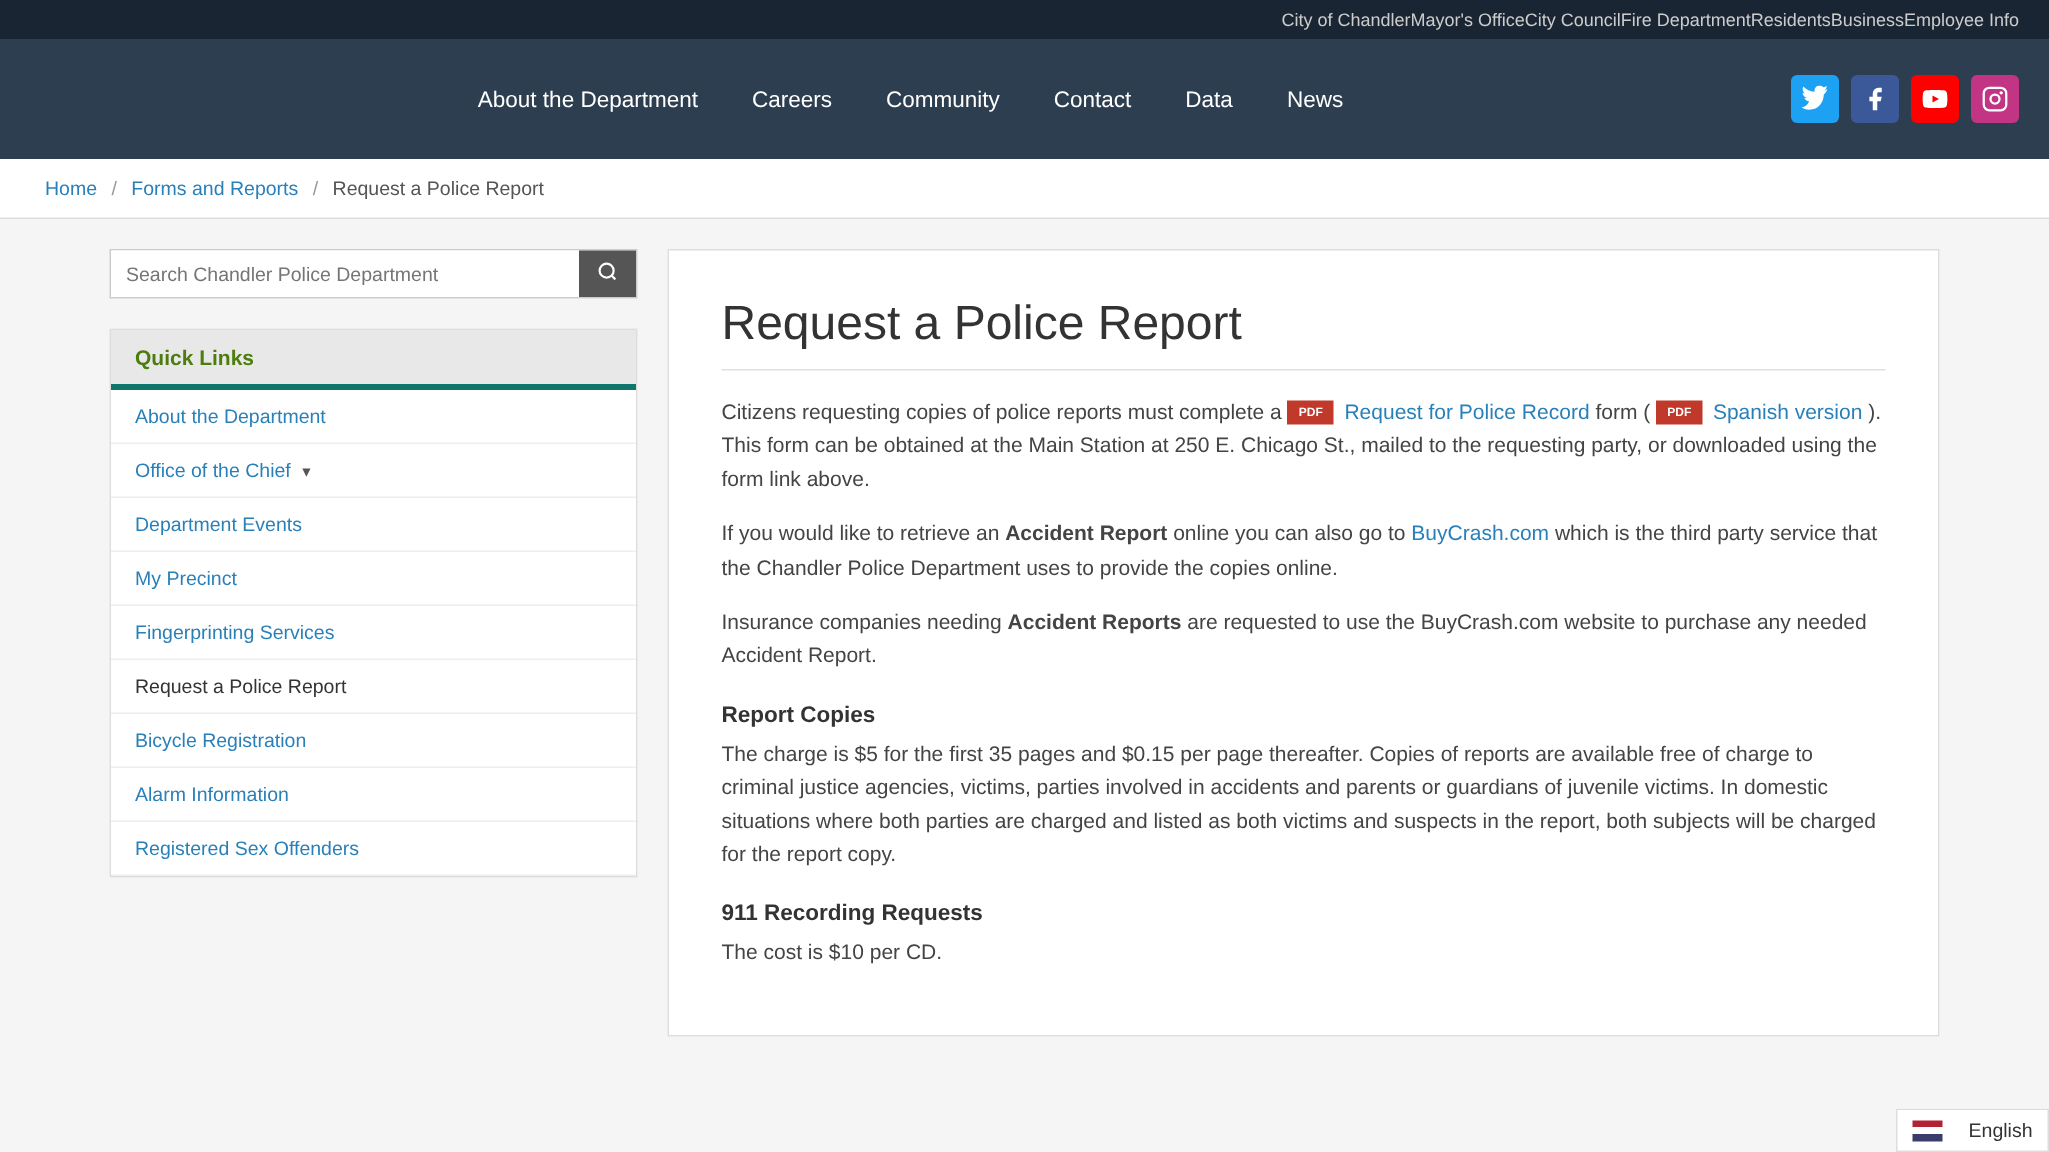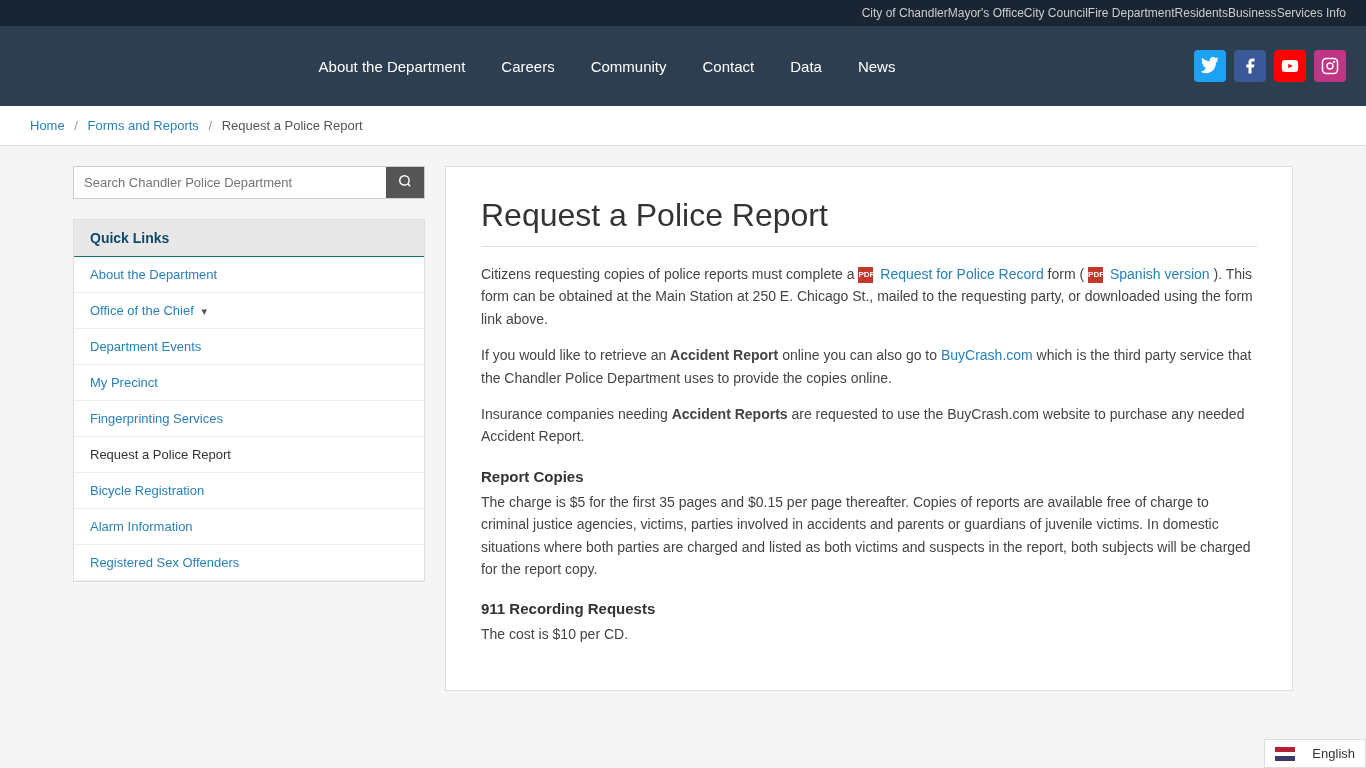--- a/index.html
+++ b/index.html
@@ -117,22 +117,22 @@
 
     #quick-links-box {
       border: 1px solid #ddd;
       background: #fff;
     }
     #quick-links-header {
       background: #e8e8e8;
       padding: 10px 16px;
       font-size: 14px;
       font-weight: bold;
-      color: #0c4a6e;
-      border-bottom: 1px solid #0f766e;
+      color: #4d7c0f;
+      border-bottom: 4px solid #0f766e;
     }
 
     .sidebar-link {
       display: block;
       padding: 10px 16px;
       border-bottom: 1px solid #eee;
       color: #2980b9;
       text-decoration: none;
       font-size: 13px;
     }
@@ -168,21 +168,21 @@
       font-size: 14px;
     }
 
     .content-link {
       color: #2980b9;
       text-decoration: none;
     }
 
     .pdf-icon {
       display: inline-block;
-      width: 15px;
+      width: 31px;
       height: 16px;
       background: #c0392b;
       color: #fff;
       font-size: 8px;
       font-weight: bold;
       text-align: center;
       line-height: 16px;
       margin-right: 3px;
       vertical-align: middle;
     }
@@ -219,21 +219,21 @@
 </head>
 <body>
 
 <div id="top-bar">
   <a href="#">City of Chandler</a>
   <a href="#">Mayor's Office</a>
   <a href="#">City Council</a>
   <a href="#">Fire Department</a>
   <a href="#">Residents</a>
   <a href="#">Business</a>
-  <a href="#">Services Info</a>
+  <a href="#">Employee Info</a>
 </div>
 
 <nav id="main-nav">
   <div id="nav-links">
     <a href="#" class="nav-link">About the Department</a>
     <a href="#" class="nav-link">Careers</a>
     <a href="#" class="nav-link">Community</a>
     <a href="#" class="nav-link">Contact</a>
     <a href="#" class="nav-link">Data</a>
     <a href="#" class="nav-link">News</a>

